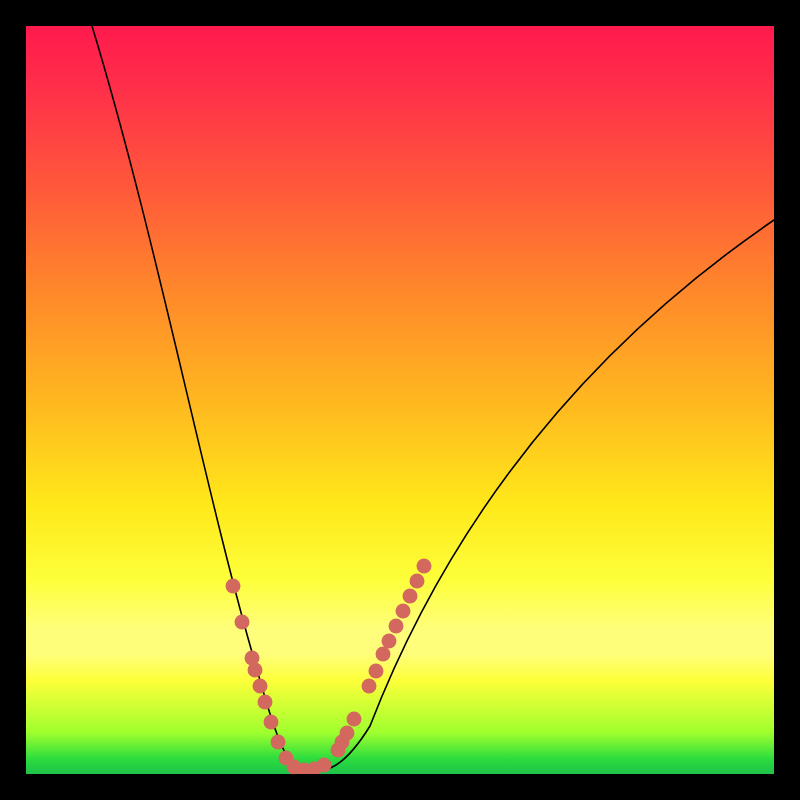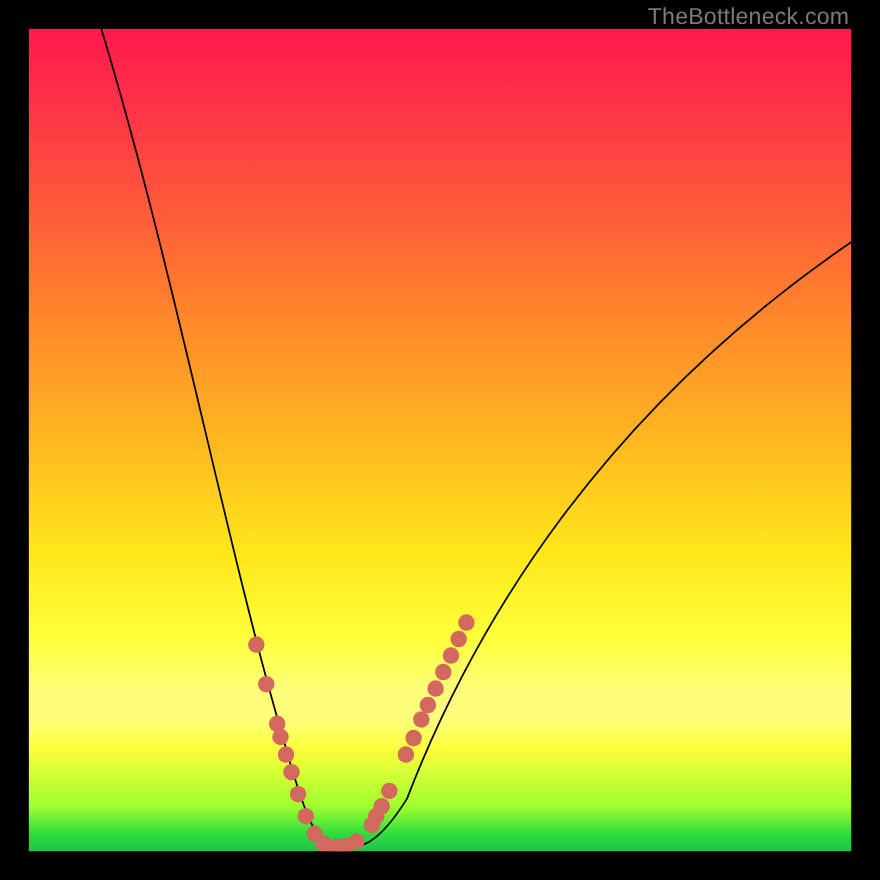--- a/index.html
+++ b/index.html
@@ -104,14 +104,13 @@
           <circle cx="357" cy="628" r="7.5" class="marker" fill="#d3685e"></circle>
           <circle cx="363" cy="615" r="7.5" class="marker" fill="#d3685e"></circle>
           <circle cx="370" cy="600" r="7.5" class="marker" fill="#d3685e"></circle>
           <circle cx="377" cy="585" r="7.5" class="marker" fill="#d3685e"></circle>
           <circle cx="384" cy="570" r="7.5" class="marker" fill="#d3685e"></circle>
           <circle cx="391" cy="555" r="7.5" class="marker" fill="#d3685e"></circle>
           <circle cx="398" cy="540" r="7.5" class="marker" fill="#d3685e"></circle>
         </g>
     </svg>
   </div>
-  <div class="watermark">TheBottleneck.com</div>
 </div>
 
 </body></html>

